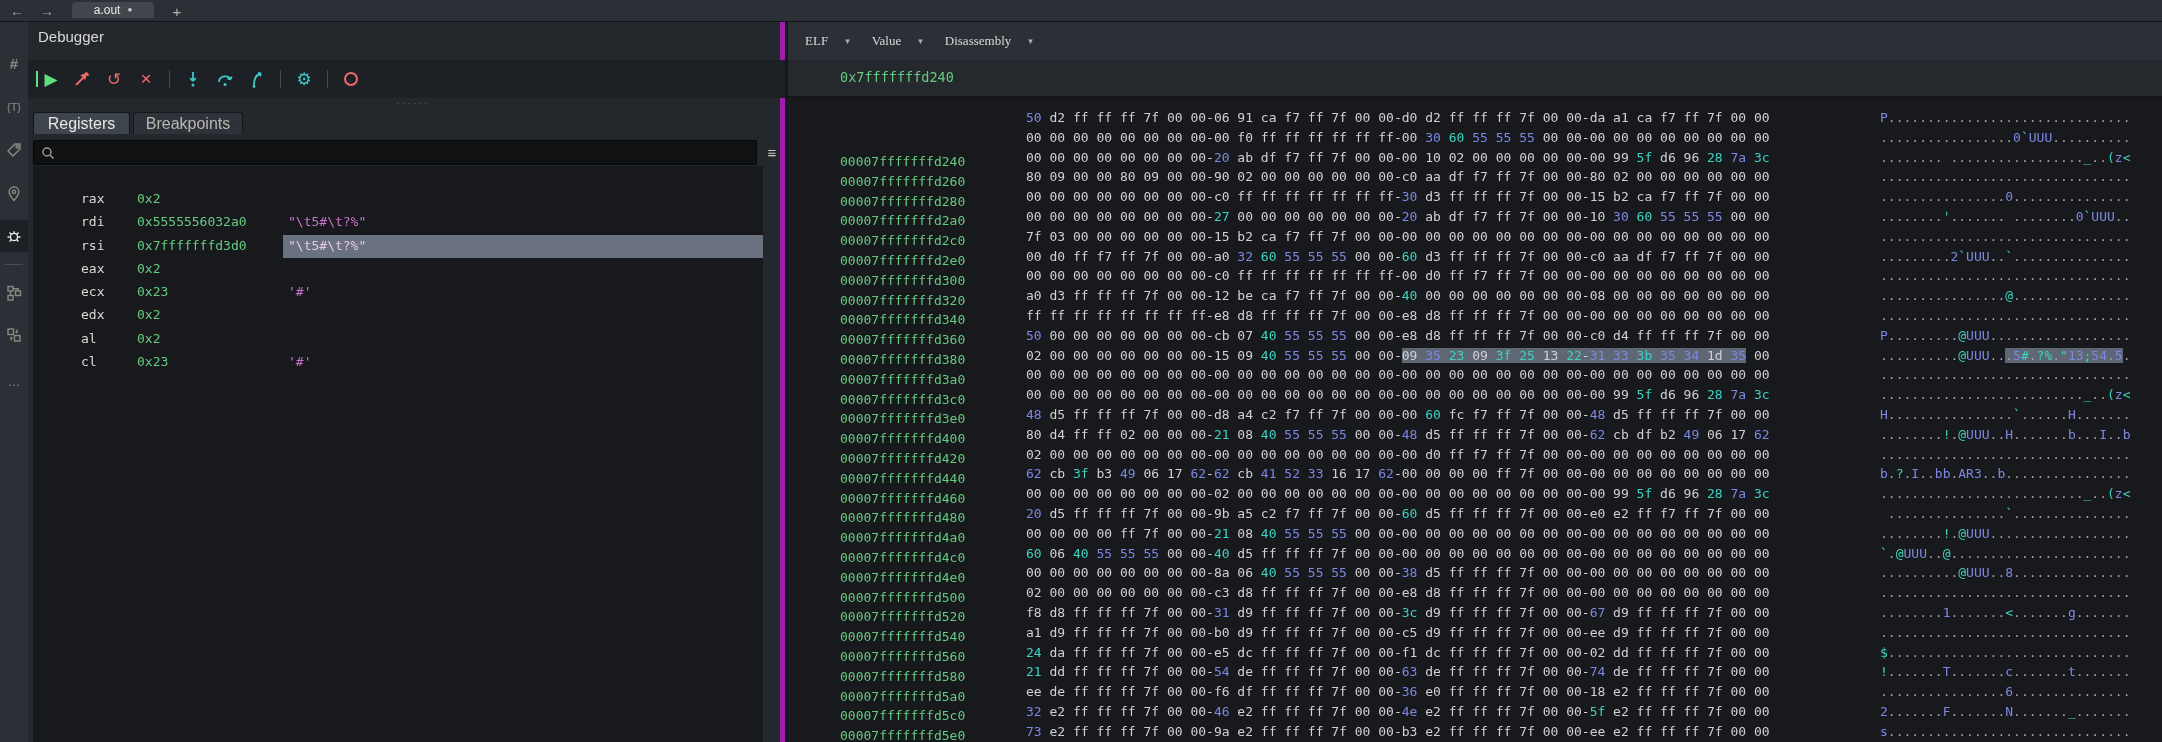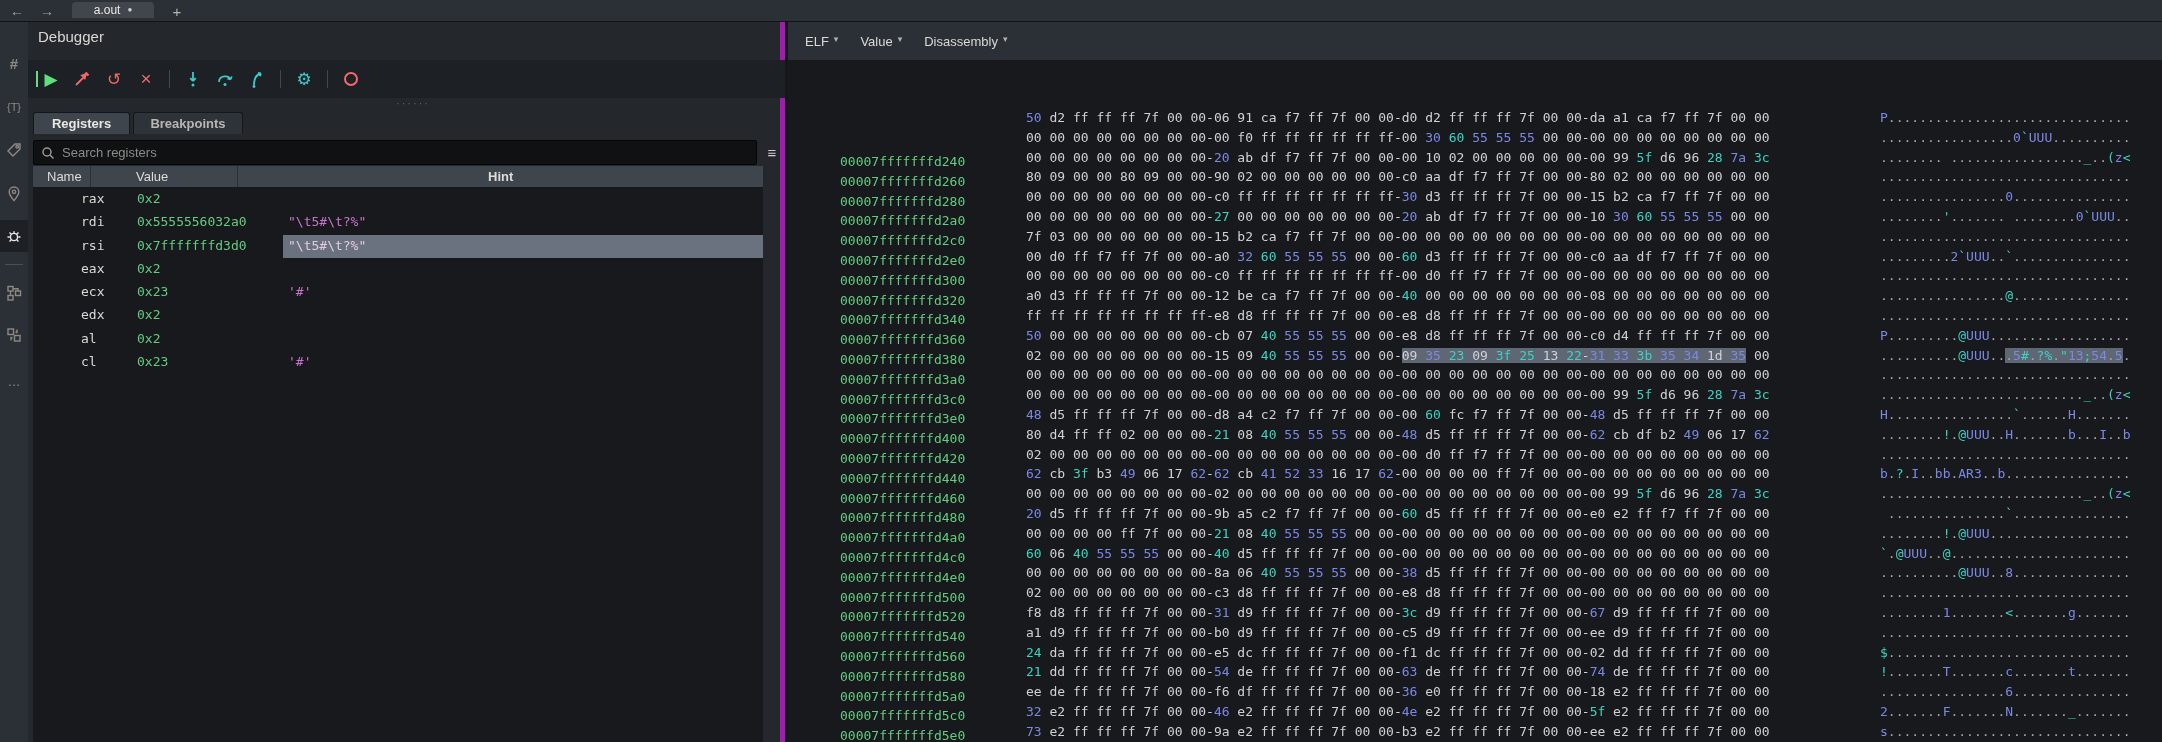--- a/index.html
+++ b/index.html
@@ -37,22 +37,22 @@
     background:#1d2024; display:flex; align-items:center; padding-left:8px; gap:4px; }
   .tbtn { width:28px; height:26px; display:flex; align-items:center; justify-content:center;
     font-size:17px; cursor:default; }
   .tbtn svg { fill:none; stroke-width:1.8; }
   .tsep { width:1px; height:18px; background:#45494f; margin:0 5px; }
   .green { color:#5fe07c; } .red { color:#ef6a6a; } .teal { color:#3ec9c9; }
   #drag-handle { position:absolute; left:368px; top:78px; color:#5e6268; font-size:11px;
     letter-spacing:2px; line-height:6px; }
 
   .dbg-tab { position:absolute; top:90px; height:22px; display:flex; align-items:center;
-    justify-content:center; font-size:13px; border-radius:3px 3px 0 0;
-    border:1px solid #15171a; border-bottom:none;font-weight:bold; }
+    justify-content:center; font-size:16px; border-radius:3px 3px 0 0;
+    border:1px solid #15171a; border-bottom:none; }
   #tab-registers { left:5px; width:97px; background:#3f454c; color:#e9e7e4; }
   #tab-breakpoints { left:105px; width:110px; background:#2e3339; color:#b9b6b2; }
 
   #search-row { position:absolute; left:5px; top:118px; width:747px; height:25px; }
   #search-box { position:absolute; left:0; top:0; width:724px; height:25px; background:#0f1113;
     border:1px solid #050607; border-radius:2px; display:flex; align-items:center; padding-left:7px; }
   #search-input { background:transparent; border:none; outline:none; color:#c9c7c4;
     font-size:13px; width:650px; margin-left:7px; font-family:"Liberation Sans",sans-serif; }
   #search-input::placeholder { color:#8d8b88; opacity:1; }
   #search-menu-btn { position:absolute; left:730px; top:3px; width:18px; height:18px;
@@ -73,21 +73,21 @@
     color:#c873cc; }
   .reg-row .rhint.selcell { background:#6a7280; color:#e3c7e6; }
 
   
   #splitter { position:absolute; left:785px; top:22px; width:3px; height:720px; background:#141619; }
 
   
   #hexpanel { position:absolute; left:788px; top:22px; width:1374px; height:720px; background:#17191d; }
   #hex-menubar { position:absolute; left:0; top:0; width:1374px; height:38px; background:#2b3037;
     display:flex; align-items:center; padding-left:17px; gap:22px; font-size:13px; color:#dbd9d6; }
-  .menu-item { display:flex; gap:5px; }
+  .menu-item { display:flex; align-items:center; gap:17px;font-family:Liberation Serif, serif; }
   .menu-item .caret { font-size:9px; color:#b3b0ac; }
   #offset-strip { position:absolute; left:0; top:38px; width:1374px; height:37px; background:#25292e;
     border-bottom:1px solid #121418; }
   #offset-label { position:absolute; left:52px; top:9px; font-size:13.5px; color:#66cb80; }
   #hex-rows { position:absolute; left:0; top:86px; width:1374px; }
   .hex-row { position:relative; height:19.8px; font-size:13px; line-height:19.8px; white-space:pre; }
   .hx-addr { position:absolute; left:52px; color:#66cb80;margin-top:44px; }
   .hx-bytes { position:absolute; left:218px;margin-left:20px; }
   .hx-ascii { position:absolute; left:1092px; }
   .c-an { color:#7d88e3; }   
@@ -195,33 +195,25 @@
 
   <div class="dbg-tab" id="tab-registers">Registers</div>
   <div class="dbg-tab" id="tab-breakpoints">Breakpoints</div>
 
   <div id="search-row">
     <div id="search-box">
       <svg width="14" height="14" viewBox="0 0 14 14" style="stroke:#9a9895; fill:none; stroke-width:1.5;">
           <circle cx="6" cy="6" r="4"></circle>
           <path d="M9 9 L12.5 12.5"></path>
         </svg>
-      <input id="search-input" placeholder="Search registers" style="">
     </div>
     <div id="search-menu-btn">≡</div>
   </div>
 
   <div id="reg-table">
-    <div id="reg-header">
-      <span class="h-name">Name</span>
-      <span class="h-value">Value</span>
-      <span class="h-hint">Hint</span>
-      <span class="col-sep" style="left:57px;"></span>
-      <span class="col-sep" style="left:204px;"></span>
-    </div>
     <div id="reg-body">
         <div class="reg-row mono">
           <span class="rname">rax</span>
           <span class="rvalue">0x2</span>
           <div class="rhint"></div>
         </div>
         <div class="reg-row mono">
           <span class="rname">rdi</span>
           <span class="rvalue">0x5555556032a0</span>
           <div class="rhint">"\t5#\t?%"</div>
@@ -269,20 +261,23 @@
       <span class="caret">▾</span>
     </div>
     <div class="menu-item">
       <span>Value</span>
       <span class="caret">▾</span>
     </div>
     <div class="menu-item">
       <span>Disassembly</span>
       <span class="caret">▾</span>
     </div>
+  </div>
+  <div id="offset-strip">
+    <span id="offset-label" class="mono">0x7fffffffd240</span>
   </div>
   <div id="hex-rows" class="mono">
       <div class="hex-row"><span class="hx-addr">00007fffffffd240</span><span class="hx-bytes"><span class="c-an">50</span><span class="c-pl"> </span><span class="c-pl">d2</span><span class="c-pl"> </span><span class="c-pl">ff</span><span class="c-pl"> </span><span class="c-pl">ff</span><span class="c-pl"> </span><span class="c-pl">ff</span><span class="c-pl"> </span><span class="c-pl">7f</span><span class="c-pl"> </span><span class="c-pl">00</span><span class="c-pl"> </span><span class="c-pl">00</span><span class="c-pl">-</span><span class="c-pl">06</span><span class="c-pl"> </span><span class="c-pl">91</span><span class="c-pl"> </span><span class="c-pl">ca</span><span class="c-pl"> </span><span class="c-pl">f7</span><span class="c-pl"> </span><span class="c-pl">ff</span><span class="c-pl"> </span><span class="c-pl">7f</span><span class="c-pl"> </span><span class="c-pl">00</span><span class="c-pl"> </span><span class="c-pl">00</span><span class="c-pl">-</span><span class="c-pl">d0</span><span class="c-pl"> </span><span class="c-pl">d2</span><span class="c-pl"> </span><span class="c-pl">ff</span><span class="c-pl"> </span><span class="c-pl">ff</span><span class="c-pl"> </span><span class="c-pl">ff</span><span class="c-pl"> </span><span class="c-pl">7f</span><span class="c-pl"> </span><span class="c-pl">00</span><span class="c-pl"> </span><span class="c-pl">00</span><span class="c-pl">-</span><span class="c-pl">da</span><span class="c-pl"> </span><span class="c-pl">a1</span><span class="c-pl"> </span><span class="c-pl">ca</span><span class="c-pl"> </span><span class="c-pl">f7</span><span class="c-pl"> </span><span class="c-pl">ff</span><span class="c-pl"> </span><span class="c-pl">7f</span><span class="c-pl"> </span><span class="c-pl">00</span><span class="c-pl"> </span><span class="c-pl">00</span></span><span class="hx-ascii"><span class="c-an">P</span><span class="c-dim">.</span><span class="c-dim">.</span><span class="c-dim">.</span><span class="c-dim">.</span><span class="c-dim">.</span><span class="c-dim">.</span><span class="c-dim">.</span><span class="c-dim">.</span><span class="c-dim">.</span><span class="c-dim">.</span><span class="c-dim">.</span><span class="c-dim">.</span><span class="c-dim">.</span><span class="c-dim">.</span><span class="c-dim">.</span><span class="c-dim">.</span><span class="c-dim">.</span><span class="c-dim">.</span><span class="c-dim">.</span><span class="c-dim">.</span><span class="c-dim">.</span><span class="c-dim">.</span><span class="c-dim">.</span><span class="c-dim">.</span><span class="c-dim">.</span><span class="c-dim">.</span><span class="c-dim">.</span><span class="c-dim">.</span><span class="c-dim">.</span><span class="c-dim">.</span><span class="c-dim">.</span></span></div>
       <div class="hex-row"><span class="hx-addr">00007fffffffd260</span><span class="hx-bytes"><span class="c-pl">00</span><span class="c-pl"> </span><span class="c-pl">00</span><span class="c-pl"> </span><span class="c-pl">00</span><span class="c-pl"> </span><span class="c-pl">00</span><span class="c-pl"> </span><span class="c-pl">00</span><span class="c-pl"> </span><span class="c-pl">00</span><span class="c-pl"> </span><span class="c-pl">00</span><span class="c-pl"> </span><span class="c-pl">00</span><span class="c-pl">-</span><span class="c-pl">00</span><span class="c-pl"> </span><span class="c-pl">f0</span><span class="c-pl"> </span><span class="c-pl">ff</span><span class="c-pl"> </span><span class="c-pl">ff</span><span class="c-pl"> </span><span class="c-pl">ff</span><span class="c-pl"> </span><span class="c-pl">ff</span><span class="c-pl"> </span><span class="c-pl">ff</span><span class="c-pl"> </span><span class="c-pl">ff</span><span class="c-pl">-</span><span class="c-pl">00</span><span class="c-pl"> </span><span class="c-an">30</span><span class="c-pl"> </span><span class="c-pu">60</span><span class="c-pl"> </span><span class="c-an">55</span><span class="c-pl"> </span><span class="c-an">55</span><span class="c-pl"> </span><span class="c-an">55</span><span class="c-pl"> </span><span class="c-pl">00</span><span class="c-pl"> </span><span class="c-pl">00</span><span class="c-pl">-</span><span class="c-pl">00</span><span class="c-pl"> </span><span class="c-pl">00</span><span class="c-pl"> </span><span class="c-pl">00</span><span class="c-pl"> </span><span class="c-pl">00</span><span class="c-pl"> </span><span class="c-pl">00</span><span class="c-pl"> </span><span class="c-pl">00</span><span class="c-pl"> </span><span class="c-pl">00</span><span class="c-pl"> </span><span class="c-pl">00</span></span><span class="hx-ascii"><span class="c-dim">.</span><span class="c-dim">.</span><span class="c-dim">.</span><span class="c-dim">.</span><span class="c-dim">.</span><span class="c-dim">.</span><span class="c-dim">.</span><span class="c-dim">.</span><span class="c-dim">.</span><span class="c-dim">.</span><span class="c-dim">.</span><span class="c-dim">.</span><span class="c-dim">.</span><span class="c-dim">.</span><span class="c-dim">.</span><span class="c-dim">.</span><span class="c-dim">.</span><span class="c-an">0</span><span class="c-pu">`</span><span class="c-an">U</span><span class="c-an">U</span><span class="c-an">U</span><span class="c-dim">.</span><span class="c-dim">.</span><span class="c-dim">.</span><span class="c-dim">.</span><span class="c-dim">.</span><span class="c-dim">.</span><span class="c-dim">.</span><span class="c-dim">.</span><span class="c-dim">.</span><span class="c-dim">.</span></span></div>
       <div class="hex-row"><span class="hx-addr">00007fffffffd280</span><span class="hx-bytes"><span class="c-pl">00</span><span class="c-pl"> </span><span class="c-pl">00</span><span class="c-pl"> </span><span class="c-pl">00</span><span class="c-pl"> </span><span class="c-pl">00</span><span class="c-pl"> </span><span class="c-pl">00</span><span class="c-pl"> </span><span class="c-pl">00</span><span class="c-pl"> </span><span class="c-pl">00</span><span class="c-pl"> </span><span class="c-pl">00</span><span class="c-pl">-</span><span class="c-an">20</span><span class="c-pl"> </span><span class="c-pl">ab</span><span class="c-pl"> </span><span class="c-pl">df</span><span class="c-pl"> </span><span class="c-pl">f7</span><span class="c-pl"> </span><span class="c-pl">ff</span><span class="c-pl"> </span><span class="c-pl">7f</span><span class="c-pl"> </span><span class="c-pl">00</span><span class="c-pl"> </span><span class="c-pl">00</span><span class="c-pl">-</span><span class="c-pl">00</span><span class="c-pl"> </span><span class="c-pl">10</span><span class="c-pl"> </span><span class="c-pl">02</span><span class="c-pl"> </span><span class="c-pl">00</span><span class="c-pl"> </span><span class="c-pl">00</span><span class="c-pl"> </span><span class="c-pl">00</span><span class="c-pl"> </span><span class="c-pl">00</span><span class="c-pl"> </span><span class="c-pl">00</span><span class="c-pl">-</span><span class="c-pl">00</span><span class="c-pl"> </span><span class="c-pl">99</span><span class="c-pl"> </span><span class="c-pu">5f</span><span class="c-pl"> </span><span class="c-pl">d6</span><span class="c-pl"> </span><span class="c-pl">96</span><span class="c-pl"> </span><span class="c-pu">28</span><span class="c-pl"> </span><span class="c-an">7a</span><span class="c-pl"> </span><span class="c-pu">3c</span></span><span class="hx-ascii"><span class="c-dim">.</span><span class="c-dim">.</span><span class="c-dim">.</span><span class="c-dim">.</span><span class="c-dim">.</span><span class="c-dim">.</span><span class="c-dim">.</span><span class="c-dim">.</span><span class="c-an"> </span><span class="c-dim">.</span><span class="c-dim">.</span><span class="c-dim">.</span><span class="c-dim">.</span><span class="c-dim">.</span><span class="c-dim">.</span><span class="c-dim">.</span><span class="c-dim">.</span><span class="c-dim">.</span><span class="c-dim">.</span><span class="c-dim">.</span><span class="c-dim">.</span><span class="c-dim">.</span><span class="c-dim">.</span><span class="c-dim">.</span><span class="c-dim">.</span><span class="c-dim">.</span><span class="c-pu">_</span><span class="c-dim">.</span><span class="c-dim">.</span><span class="c-pu">(</span><span class="c-an">z</span><span class="c-pu">&lt;</span></span></div>
       <div class="hex-row"><span class="hx-addr">00007fffffffd2a0</span><span class="hx-bytes"><span class="c-pl">80</span><span class="c-pl"> </span><span class="c-pl">09</span><span class="c-pl"> </span><span class="c-pl">00</span><span class="c-pl"> </span><span class="c-pl">00</span><span class="c-pl"> </span><span class="c-pl">80</span><span class="c-pl"> </span><span class="c-pl">09</span><span class="c-pl"> </span><span class="c-pl">00</span><span class="c-pl"> </span><span class="c-pl">00</span><span class="c-pl">-</span><span class="c-pl">90</span><span class="c-pl"> </span><span class="c-pl">02</span><span class="c-pl"> </span><span class="c-pl">00</span><span class="c-pl"> </span><span class="c-pl">00</span><span class="c-pl"> </span><span class="c-pl">00</span><span class="c-pl"> </span><span class="c-pl">00</span><span class="c-pl"> </span><span class="c-pl">00</span><span class="c-pl"> </span><span class="c-pl">00</span><span class="c-pl">-</span><span class="c-pl">c0</span><span class="c-pl"> </span><span class="c-pl">aa</span><span class="c-pl"> </span><span class="c-pl">df</span><span class="c-pl"> </span><span class="c-pl">f7</span><span class="c-pl"> </span><span class="c-pl">ff</span><span class="c-pl"> </span><span class="c-pl">7f</span><span class="c-pl"> </span><span class="c-pl">00</span><span class="c-pl"> </span><span class="c-pl">00</span><span class="c-pl">-</span><span class="c-pl">80</span><span class="c-pl"> </span><span class="c-pl">02</span><span class="c-pl"> </span><span class="c-pl">00</span><span class="c-pl"> </span><span class="c-pl">00</span><span class="c-pl"> </span><span class="c-pl">00</span><span class="c-pl"> </span><span class="c-pl">00</span><span class="c-pl"> </span><span class="c-pl">00</span><span class="c-pl"> </span><span class="c-pl">00</span></span><span class="hx-ascii"><span class="c-dim">.</span><span class="c-dim">.</span><span class="c-dim">.</span><span class="c-dim">.</span><span class="c-dim">.</span><span class="c-dim">.</span><span class="c-dim">.</span><span class="c-dim">.</span><span class="c-dim">.</span><span class="c-dim">.</span><span class="c-dim">.</span><span class="c-dim">.</span><span class="c-dim">.</span><span class="c-dim">.</span><span class="c-dim">.</span><span class="c-dim">.</span><span class="c-dim">.</span><span class="c-dim">.</span><span class="c-dim">.</span><span class="c-dim">.</span><span class="c-dim">.</span><span class="c-dim">.</span><span class="c-dim">.</span><span class="c-dim">.</span><span class="c-dim">.</span><span class="c-dim">.</span><span class="c-dim">.</span><span class="c-dim">.</span><span class="c-dim">.</span><span class="c-dim">.</span><span class="c-dim">.</span><span class="c-dim">.</span></span></div>
       <div class="hex-row"><span class="hx-addr">00007fffffffd2c0</span><span class="hx-bytes"><span class="c-pl">00</span><span class="c-pl"> </span><span class="c-pl">00</span><span class="c-pl"> </span><span class="c-pl">00</span><span class="c-pl"> </span><span class="c-pl">00</span><span class="c-pl"> </span><span class="c-pl">00</span><span class="c-pl"> </span><span class="c-pl">00</span><span class="c-pl"> </span><span class="c-pl">00</span><span class="c-pl"> </span><span class="c-pl">00</span><span class="c-pl">-</span><span class="c-pl">c0</span><span class="c-pl"> </span><span class="c-pl">ff</span><span class="c-pl"> </span><span class="c-pl">ff</span><span class="c-pl"> </span><span class="c-pl">ff</span><span class="c-pl"> </span><span class="c-pl">ff</span><span class="c-pl"> </span><span class="c-pl">ff</span><span class="c-pl"> </span><span class="c-pl">ff</span><span class="c-pl"> </span><span class="c-pl">ff</span><span class="c-pl">-</span><span class="c-an">30</span><span class="c-pl"> </span><span class="c-pl">d3</span><span class="c-pl"> </span><span class="c-pl">ff</span><span class="c-pl"> </span><span class="c-pl">ff</span><span class="c-pl"> </span><span class="c-pl">ff</span><span class="c-pl"> </span><span class="c-pl">7f</span><span class="c-pl"> </span><span class="c-pl">00</span><span class="c-pl"> </span><span class="c-pl">00</span><span class="c-pl">-</span><span class="c-pl">15</span><span class="c-pl"> </span><span class="c-pl">b2</span><span class="c-pl"> </span><span class="c-pl">ca</span><span class="c-pl"> </span><span class="c-pl">f7</span><span class="c-pl"> </span><span class="c-pl">ff</span><span class="c-pl"> </span><span class="c-pl">7f</span><span class="c-pl"> </span><span class="c-pl">00</span><span class="c-pl"> </span><span class="c-pl">00</span></span><span class="hx-ascii"><span class="c-dim">.</span><span class="c-dim">.</span><span class="c-dim">.</span><span class="c-dim">.</span><span class="c-dim">.</span><span class="c-dim">.</span><span class="c-dim">.</span><span class="c-dim">.</span><span class="c-dim">.</span><span class="c-dim">.</span><span class="c-dim">.</span><span class="c-dim">.</span><span class="c-dim">.</span><span class="c-dim">.</span><span class="c-dim">.</span><span class="c-dim">.</span><span class="c-an">0</span><span class="c-dim">.</span><span class="c-dim">.</span><span class="c-dim">.</span><span class="c-dim">.</span><span class="c-dim">.</span><span class="c-dim">.</span><span class="c-dim">.</span><span class="c-dim">.</span><span class="c-dim">.</span><span class="c-dim">.</span><span class="c-dim">.</span><span class="c-dim">.</span><span class="c-dim">.</span><span class="c-dim">.</span><span class="c-dim">.</span></span></div>
       <div class="hex-row"><span class="hx-addr">00007fffffffd2e0</span><span class="hx-bytes"><span class="c-pl">00</span><span class="c-pl"> </span><span class="c-pl">00</span><span class="c-pl"> </span><span class="c-pl">00</span><span class="c-pl"> </span><span class="c-pl">00</span><span class="c-pl"> </span><span class="c-pl">00</span><span class="c-pl"> </span><span class="c-pl">00</span><span class="c-pl"> </span><span class="c-pl">00</span><span class="c-pl"> </span><span class="c-pl">00</span><span class="c-pl">-</span><span class="c-pu">27</span><span class="c-pl"> </span><span class="c-pl">00</span><span class="c-pl"> </span><span class="c-pl">00</span><span class="c-pl"> </span><span class="c-pl">00</span><span class="c-pl"> </span><span class="c-pl">00</span><span class="c-pl"> </span><span class="c-pl">00</span><span class="c-pl"> </span><span class="c-pl">00</span><span class="c-pl"> </span><span class="c-pl">00</span><span class="c-pl">-</span><span class="c-an">20</span><span class="c-pl"> </span><span class="c-pl">ab</span><span class="c-pl"> </span><span class="c-pl">df</span><span class="c-pl"> </span><span class="c-pl">f7</span><span class="c-pl"> </span><span class="c-pl">ff</span><span class="c-pl"> </span><span class="c-pl">7f</span><span class="c-pl"> </span><span class="c-pl">00</span><span class="c-pl"> </span><span class="c-pl">00</span><span class="c-pl">-</span><span class="c-pl">10</span><span class="c-pl"> </span><span class="c-an">30</span><span class="c-pl"> </span><span class="c-pu">60</span><span class="c-pl"> </span><span class="c-an">55</span><span class="c-pl"> </span><span class="c-an">55</span><span class="c-pl"> </span><span class="c-an">55</span><span class="c-pl"> </span><span class="c-pl">00</span><span class="c-pl"> </span><span class="c-pl">00</span></span><span class="hx-ascii"><span class="c-dim">.</span><span class="c-dim">.</span><span class="c-dim">.</span><span class="c-dim">.</span><span class="c-dim">.</span><span class="c-dim">.</span><span class="c-dim">.</span><span class="c-dim">.</span><span class="c-pu">'</span><span class="c-dim">.</span><span class="c-dim">.</span><span class="c-dim">.</span><span class="c-dim">.</span><span class="c-dim">.</span><span class="c-dim">.</span><span class="c-dim">.</span><span class="c-an"> </span><span class="c-dim">.</span><span class="c-dim">.</span><span class="c-dim">.</span><span class="c-dim">.</span><span class="c-dim">.</span><span class="c-dim">.</span><span class="c-dim">.</span><span class="c-dim">.</span><span class="c-an">0</span><span class="c-pu">`</span><span class="c-an">U</span><span class="c-an">U</span><span class="c-an">U</span><span class="c-dim">.</span><span class="c-dim">.</span></span></div>
       <div class="hex-row"><span class="hx-addr">00007fffffffd300</span><span class="hx-bytes"><span class="c-pl">7f</span><span class="c-pl"> </span><span class="c-pl">03</span><span class="c-pl"> </span><span class="c-pl">00</span><span class="c-pl"> </span><span class="c-pl">00</span><span class="c-pl"> </span><span class="c-pl">00</span><span class="c-pl"> </span><span class="c-pl">00</span><span class="c-pl"> </span><span class="c-pl">00</span><span class="c-pl"> </span><span class="c-pl">00</span><span class="c-pl">-</span><span class="c-pl">15</span><span class="c-pl"> </span><span class="c-pl">b2</span><span class="c-pl"> </span><span class="c-pl">ca</span><span class="c-pl"> </span><span class="c-pl">f7</span><span class="c-pl"> </span><span class="c-pl">ff</span><span class="c-pl"> </span><span class="c-pl">7f</span><span class="c-pl"> </span><span class="c-pl">00</span><span class="c-pl"> </span><span class="c-pl">00</span><span class="c-pl">-</span><span class="c-pl">00</span><span class="c-pl"> </span><span class="c-pl">00</span><span class="c-pl"> </span><span class="c-pl">00</span><span class="c-pl"> </span><span class="c-pl">00</span><span class="c-pl"> </span><span class="c-pl">00</span><span class="c-pl"> </span><span class="c-pl">00</span><span class="c-pl"> </span><span class="c-pl">00</span><span class="c-pl"> </span><span class="c-pl">00</span><span class="c-pl">-</span><span class="c-pl">00</span><span class="c-pl"> </span><span class="c-pl">00</span><span class="c-pl"> </span><span class="c-pl">00</span><span class="c-pl"> </span><span class="c-pl">00</span><span class="c-pl"> </span><span class="c-pl">00</span><span class="c-pl"> </span><span class="c-pl">00</span><span class="c-pl"> </span><span class="c-pl">00</span><span class="c-pl"> </span><span class="c-pl">00</span></span><span class="hx-ascii"><span class="c-dim">.</span><span class="c-dim">.</span><span class="c-dim">.</span><span class="c-dim">.</span><span class="c-dim">.</span><span class="c-dim">.</span><span class="c-dim">.</span><span class="c-dim">.</span><span class="c-dim">.</span><span class="c-dim">.</span><span class="c-dim">.</span><span class="c-dim">.</span><span class="c-dim">.</span><span class="c-dim">.</span><span class="c-dim">.</span><span class="c-dim">.</span><span class="c-dim">.</span><span class="c-dim">.</span><span class="c-dim">.</span><span class="c-dim">.</span><span class="c-dim">.</span><span class="c-dim">.</span><span class="c-dim">.</span><span class="c-dim">.</span><span class="c-dim">.</span><span class="c-dim">.</span><span class="c-dim">.</span><span class="c-dim">.</span><span class="c-dim">.</span><span class="c-dim">.</span><span class="c-dim">.</span><span class="c-dim">.</span></span></div>
       <div class="hex-row"><span class="hx-addr">00007fffffffd320</span><span class="hx-bytes"><span class="c-pl">00</span><span class="c-pl"> </span><span class="c-pl">d0</span><span class="c-pl"> </span><span class="c-pl">ff</span><span class="c-pl"> </span><span class="c-pl">f7</span><span class="c-pl"> </span><span class="c-pl">ff</span><span class="c-pl"> </span><span class="c-pl">7f</span><span class="c-pl"> </span><span class="c-pl">00</span><span class="c-pl"> </span><span class="c-pl">00</span><span class="c-pl">-</span><span class="c-pl">a0</span><span class="c-pl"> </span><span class="c-an">32</span><span class="c-pl"> </span><span class="c-pu">60</span><span class="c-pl"> </span><span class="c-an">55</span><span class="c-pl"> </span><span class="c-an">55</span><span class="c-pl"> </span><span class="c-an">55</span><span class="c-pl"> </span><span class="c-pl">00</span><span class="c-pl"> </span><span class="c-pl">00</span><span class="c-pl">-</span><span class="c-pu">60</span><span class="c-pl"> </span><span class="c-pl">d3</span><span class="c-pl"> </span><span class="c-pl">ff</span><span class="c-pl"> </span><span class="c-pl">ff</span><span class="c-pl"> </span><span class="c-pl">ff</span><span class="c-pl"> </span><span class="c-pl">7f</span><span class="c-pl"> </span><span class="c-pl">00</span><span class="c-pl"> </span><span class="c-pl">00</span><span class="c-pl">-</span><span class="c-pl">c0</span><span class="c-pl"> </span><span class="c-pl">aa</span><span class="c-pl"> </span><span class="c-pl">df</span><span class="c-pl"> </span><span class="c-pl">f7</span><span class="c-pl"> </span><span class="c-pl">ff</span><span class="c-pl"> </span><span class="c-pl">7f</span><span class="c-pl"> </span><span class="c-pl">00</span><span class="c-pl"> </span><span class="c-pl">00</span></span><span class="hx-ascii"><span class="c-dim">.</span><span class="c-dim">.</span><span class="c-dim">.</span><span class="c-dim">.</span><span class="c-dim">.</span><span class="c-dim">.</span><span class="c-dim">.</span><span class="c-dim">.</span><span class="c-dim">.</span><span class="c-an">2</span><span class="c-pu">`</span><span class="c-an">U</span><span class="c-an">U</span><span class="c-an">U</span><span class="c-dim">.</span><span class="c-dim">.</span><span class="c-pu">`</span><span class="c-dim">.</span><span class="c-dim">.</span><span class="c-dim">.</span><span class="c-dim">.</span><span class="c-dim">.</span><span class="c-dim">.</span><span class="c-dim">.</span><span class="c-dim">.</span><span class="c-dim">.</span><span class="c-dim">.</span><span class="c-dim">.</span><span class="c-dim">.</span><span class="c-dim">.</span><span class="c-dim">.</span><span class="c-dim">.</span></span></div>

